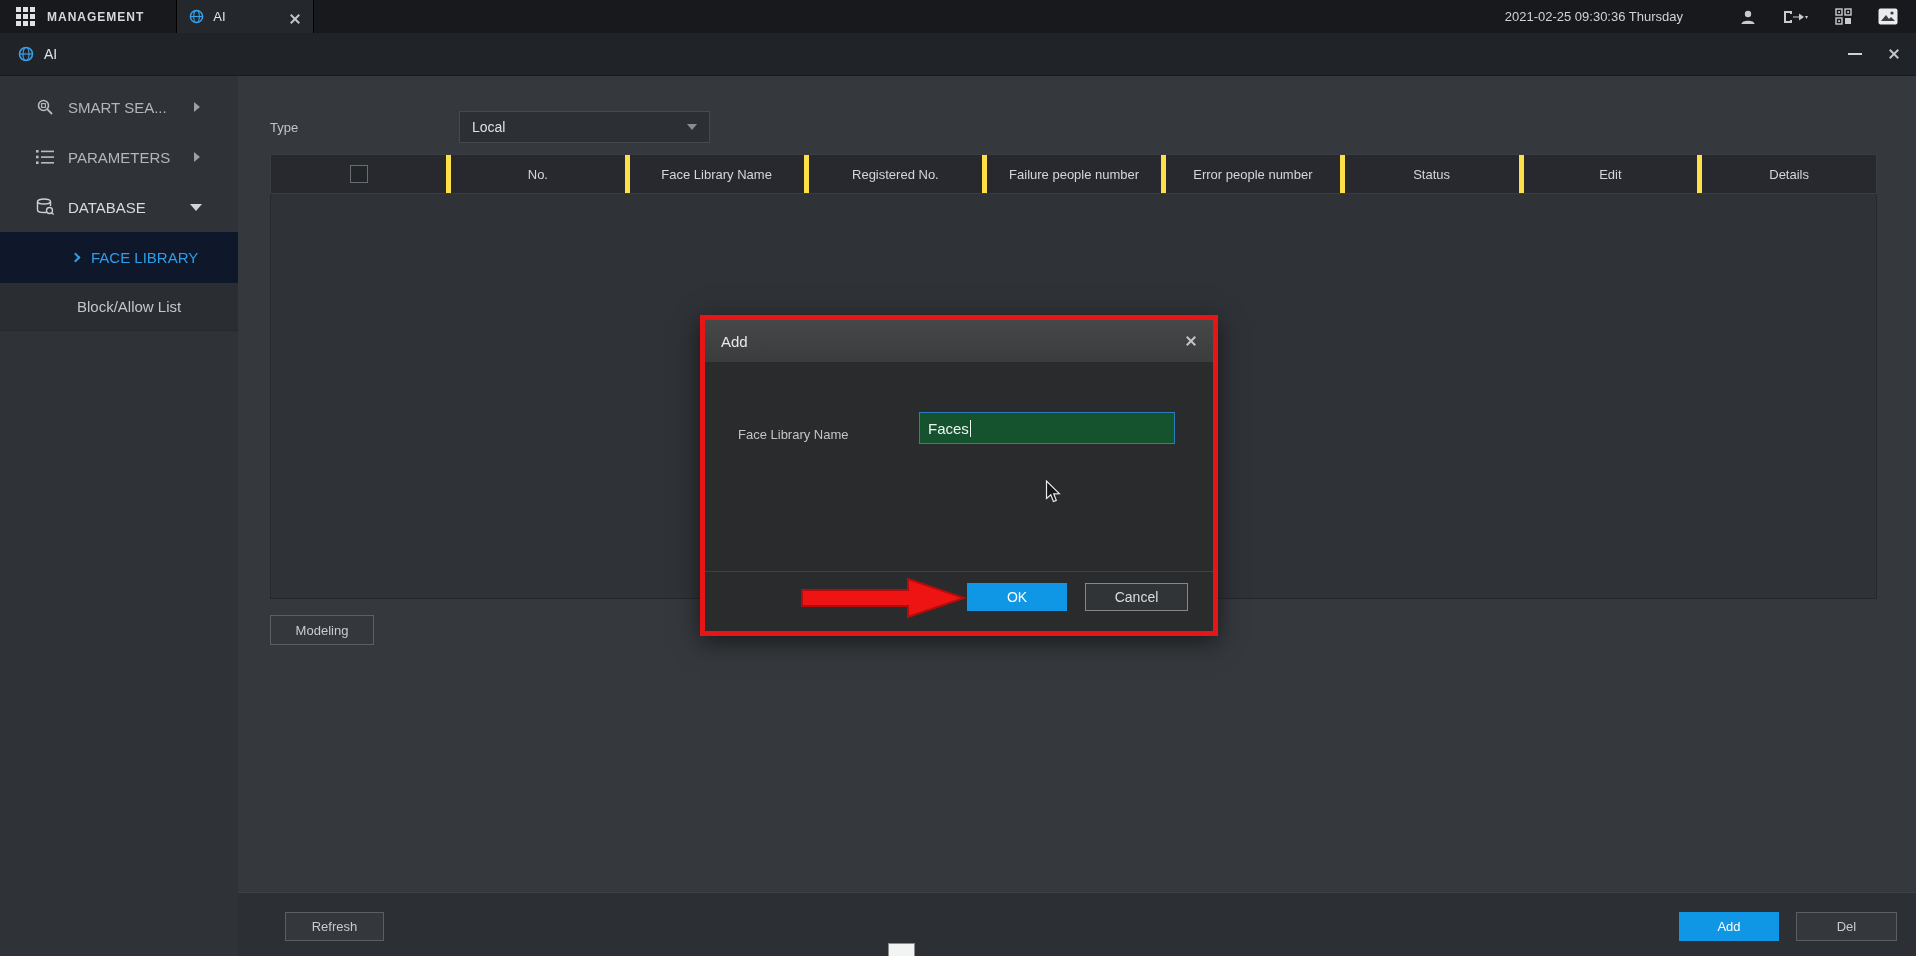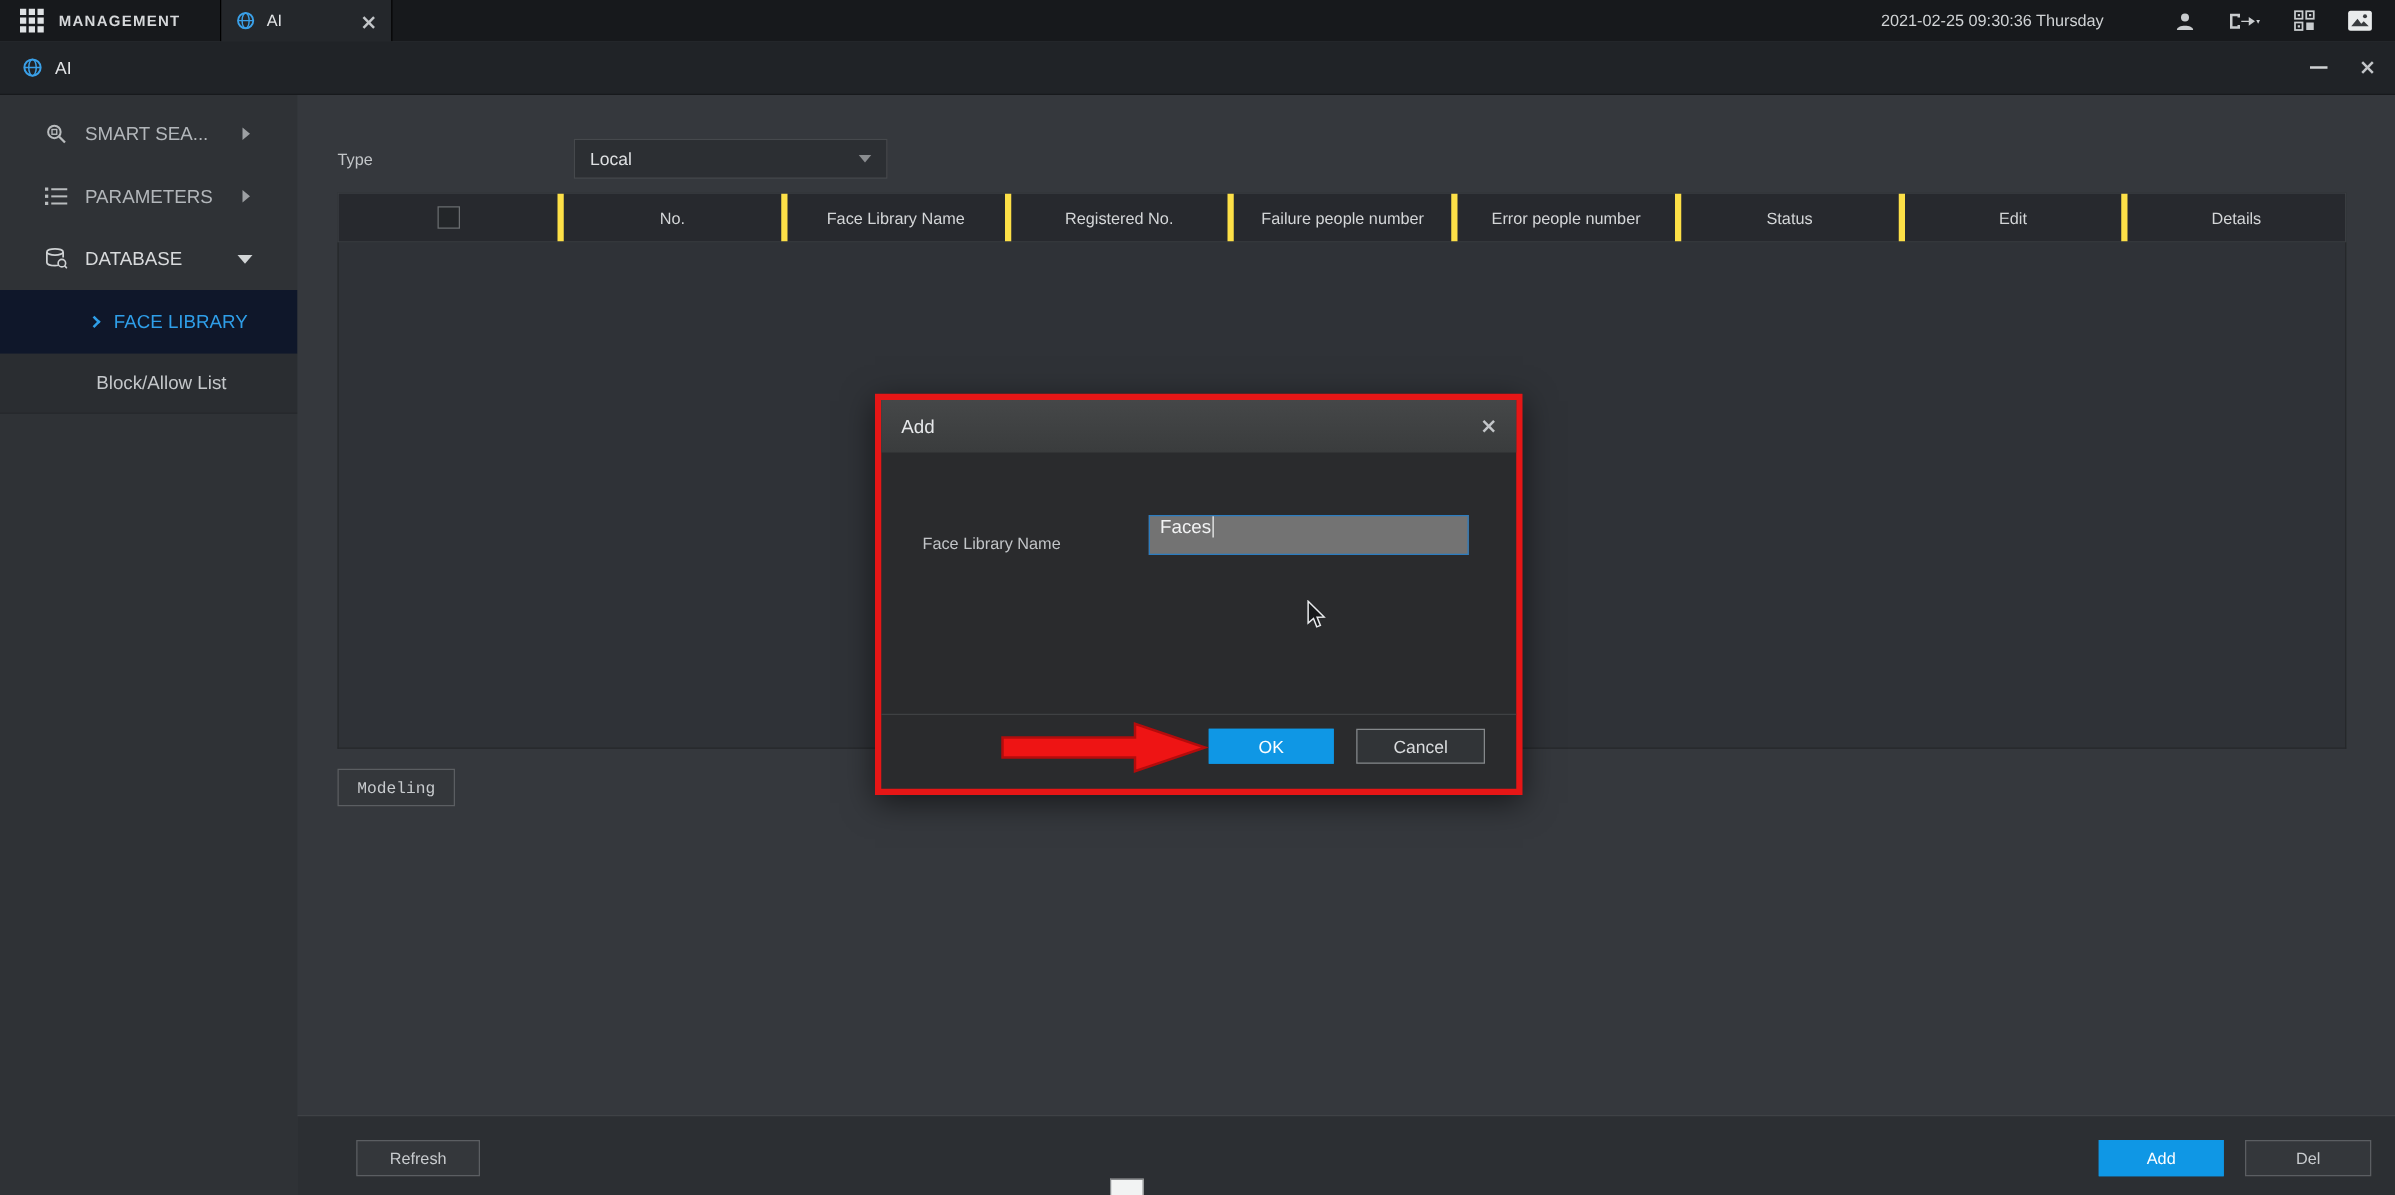--- a/index.html
+++ b/index.html
@@ -50,35 +50,35 @@
   .thead { display:flex; height:40px; background:#27292e; border:1px solid #3a3d41; }
   .th { display:flex; align-items:center; justify-content:center; font-size:13px; color:#d4d6d8; border-right:5px solid #fde047; flex:1; }
   .th.chk-col { flex:0 0 180px; }
   .th:last-child { border-right:none; }
   .checkbox { width:18px; height:18px; background:#232629; border:1px solid #6a6d70; }
   .tbody { height:405px; background:#2f3237; border:1px solid #26282b; border-top:none; }
 
   .btn { display:flex; align-items:center; justify-content:center; font-size:13px; cursor:default; }
   .btn.ghost { background:#34373b; border:1px solid #5b5e62; color:#c8cbce; }
   .btn.primary { background:#0f97e5; border:1px solid #0f97e5; color:#fdfeff; }
-  .modeling-btn { position:absolute; left:32px; top:539px; width:94px; height:30px;font-family:Liberation Mono, monospace; }
+  .modeling-btn { position:absolute; left:32px; top:539px; width:104px; height:30px; }
 
   .footer { position:absolute; left:0; bottom:0; width:1678px; height:64px; background:#2c2f33; border-top:1px solid #3f4246; }
   .refresh-btn { position:absolute; left:21px; top:19px; width:99px; height:29px;margin-left:26px; }
   .add-btn { position:absolute; left:1441px; top:19px; width:100px; height:29px; }
   .del-btn { position:absolute; left:1558px; top:19px; width:101px; height:29px; }
   .white-partial { position:absolute; left:650px; bottom:0; width:27px; height:13px; background:#f2f3f3; border:1px solid #8a8d8f; border-bottom:none; }
 
   
   .annotation-box { position:absolute; left:700px; top:315px; width:518px; height:321px; border:5px solid #e61616; background:#2a2b2d; box-shadow:0 6px 24px rgba(0,0,0,0.55); }
   .dialog { position:relative; width:100%; height:100%; }
   .dlg-title { height:42px; background:linear-gradient(#454748,#3a3c3d); display:flex; align-items:center; padding:0 16px; font-size:15px; color:#e6e8ea; }
   .dlg-close { margin-left:auto; }
   .dlg-label { position:absolute; left:33px; top:107px; font-size:13px; color:#c2c5c8; }
-  .dlg-input { position:absolute; left:214px; top:92px; width:256px; height:32px; background:#737373; border:1px solid #2c7dc0; display:flex; padding:0 8px; font-size:15px; color:#f2f3f4; }
+  .dlg-input { position:absolute; left:214px; top:92px; width:256px; height:32px; background:#14532d; border:1px solid #2c7dc0; display:flex; align-items:center; padding:0 8px; font-size:15px; color:#f2f3f4; }
   .text-caret { display:inline-block; width:1px; height:17px; background:#f2f3f4; margin-left:1px; }
   .dlg-divider { position:absolute; left:0; top:251px; width:100%; height:1px; background:#3f4143; }
   .ok-btn { position:absolute; left:262px; top:263px; width:100px; height:28px; font-size:14px; }
   .cancel-btn { position:absolute; left:380px; top:263px; width:103px; height:28px; background:#313437; border:1px solid #85888b; color:#dadcde; font-size:14px; }
 
   .annotation-arrow { position:absolute; left:800px; top:576px; }
   .mouse-cursor { position:absolute; left:1045px; top:480px; }
 </style>
 </head>
 <body>

